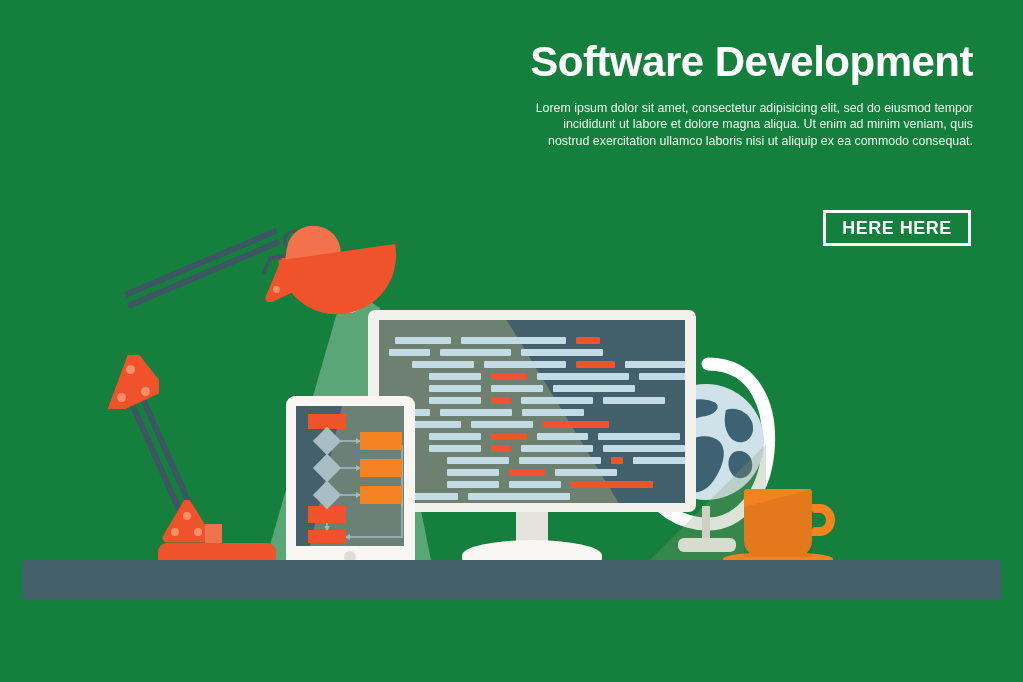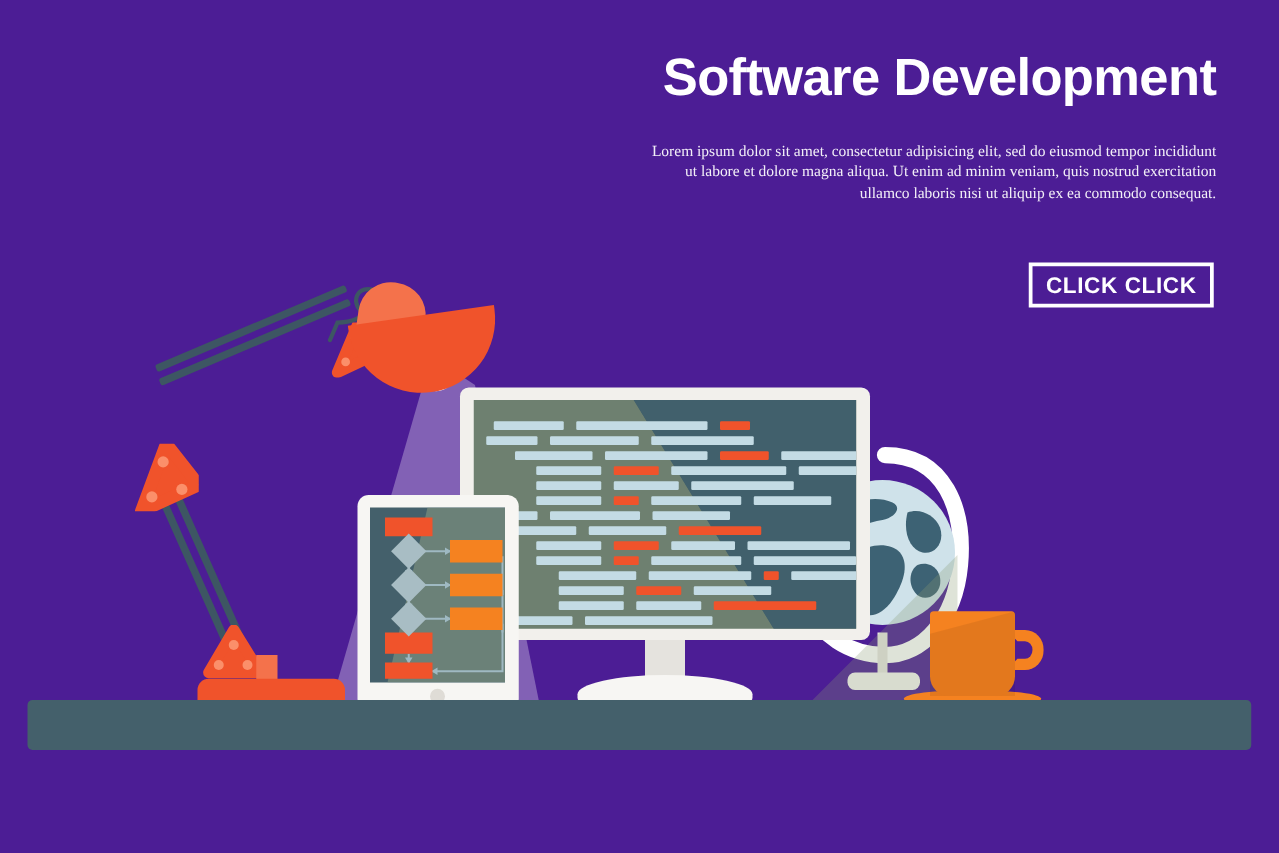--- a/index.html
+++ b/index.html
@@ -6,21 +6,21 @@
   html, body {
     margin: 0;
     padding: 0;
     background: #ffffff;
   }
   #stage {
     position: relative;
     width: 1023px;
     height: 682px;
     overflow: hidden;
-    background: #4c1d95;
+    background: #15803d;
     font-family: "Liberation Sans", sans-serif;
   }
 
   
   #text-block {
     position: absolute;
     left: 520px;
     top: 40px;
     width: 453px;
     text-align: right;
@@ -34,21 +34,21 @@
     letter-spacing: -0.5px;
     white-space: nowrap;
   }
   .body-para {
     margin: 0;
     color: #ffffff;
     font-size: 12.4px;
     line-height: 1.32;
     opacity: 0.93;
   }
-  #para-1 { margin-top: 29px; font-family: Liberation Serif, serif; }
+  #para-1 { margin-top: 16px; }
   #para-2 { margin-top: 17px; }
 
   #cta-button {
     position: absolute;
     left: 823px;
     top: 210px;
     width: 148px;
     height: 36px;
     border: 3px solid #ffffff;
     box-sizing: border-box;
@@ -284,21 +284,21 @@
   <svg id="light-beam" viewBox="0 0 300 300" width="300" height="300">
     <polygon points="85,5 120,28 175,300 0,300" fill="#ffffff" opacity="0.30"></polygon>
   </svg>
 
   <div id="text-block">
     <h1 id="page-title">Software Development</h1>
     <p class="body-para" id="para-1">Lorem ipsum dolor sit amet, consectetur adipisicing elit, sed do eiusmod tempor incididunt ut labore et dolore magna aliqua. Ut enim ad minim veniam, quis nostrud exercitation ullamco laboris nisi ut aliquip ex ea commodo consequat.</p>
   </div>
 
   <div id="cta-button">
-    <span id="cta-label">CLICK CLICK</span>
+    <span id="cta-label">HERE HERE</span>
   </div>
 
   <div>
 
     <svg id="lamp-cord" viewBox="0 0 40 48">
       <path d="M38 4 C 22 0, 20 14, 26 20 C 32 26, 18 30, 8 30 L 2 44" stroke="#3d5663" stroke-width="3.4" fill="none" stroke-linecap="round"></path>
     </svg>
 
     <div class="lamp-arm" style="left:125px; top:292px; width:165px; height:6px; transform-origin: left center; transform: rotate(-23deg);"></div>
     <div class="lamp-arm" style="left:128px; top:303px; width:165px; height:6px; transform-origin: left center; transform: rotate(-23deg);"></div>

